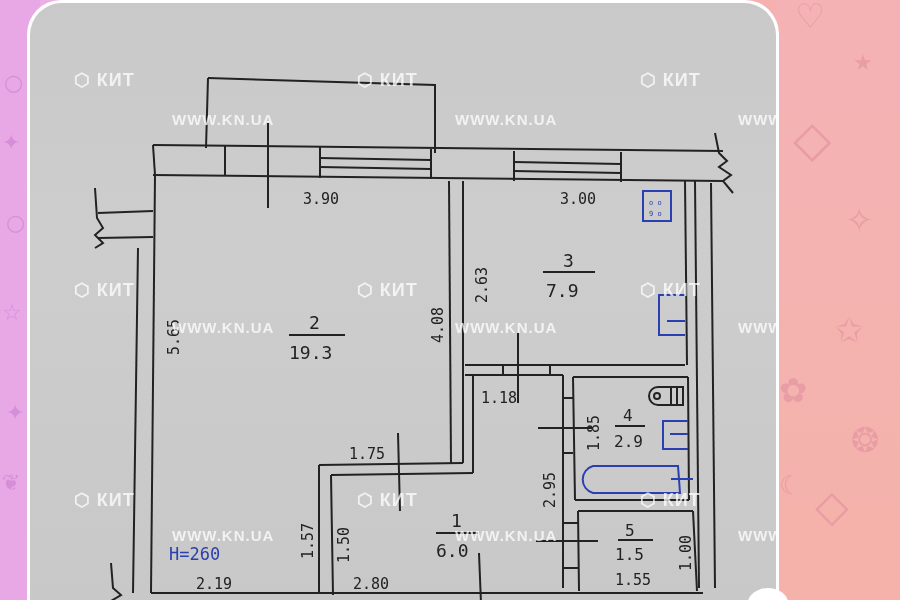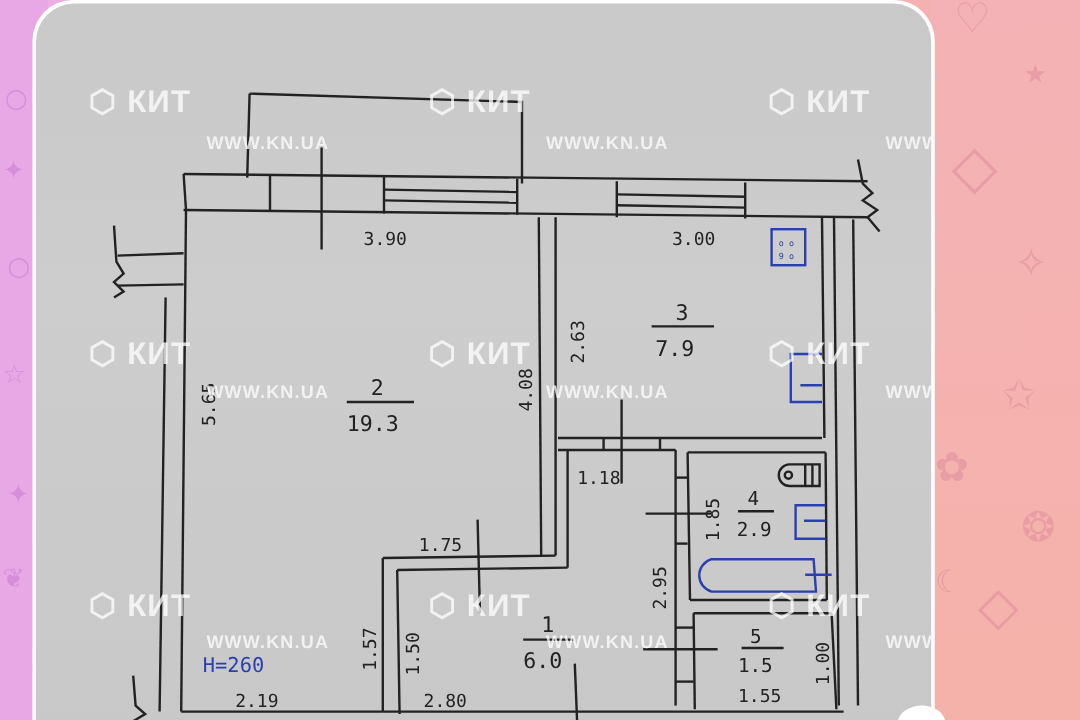--- a/index.html
+++ b/index.html
@@ -11,21 +11,21 @@
   #card{position:absolute;left:27px;top:0;width:752px;height:610px;border-radius:34px 34px 0 0;
         background:#fff;padding:0;}
   #paper{position:absolute;left:3px;top:3px;right:3px;bottom:0;border-radius:32px 32px 0 0;
          background:linear-gradient(180deg,#c9c9c9 0%,#cdcdcd 40%,#c8c8c8 100%);overflow:hidden;}
   svg{position:absolute;left:0;top:0;}
   .dim{font-family:"DejaVu Sans Mono",monospace;font-size:15px;fill:#222;}
   .room{font-family:"DejaVu Sans Mono",monospace;font-size:18px;fill:#222;}
   .blue{fill:#2a3fb0;}
   .wm{position:absolute;color:rgba(255,255,255,0.75);font-family:"Liberation Sans",sans-serif;
       font-weight:bold;letter-spacing:1px;pointer-events:none;}
-  .wm-logo{font-size:26px;}
+  .wm-logo{font-size:18px;}
   .wm-url{font-size:15px;}
   .deco{position:absolute;font-size:34px;color:#e08c9c;opacity:.55;}
   .deco-l{position:absolute;font-size:22px;color:#c87ad0;opacity:.55;}
   #bottom-circle{position:absolute;left:748px;top:588px;width:40px;height:30px;border-radius:50%;background:#fff;}
 </style>
 </head>
 <body>
 
 <div id="bg-left">
   <span class="deco-l" style="left:4px;top:70px;">○</span>

